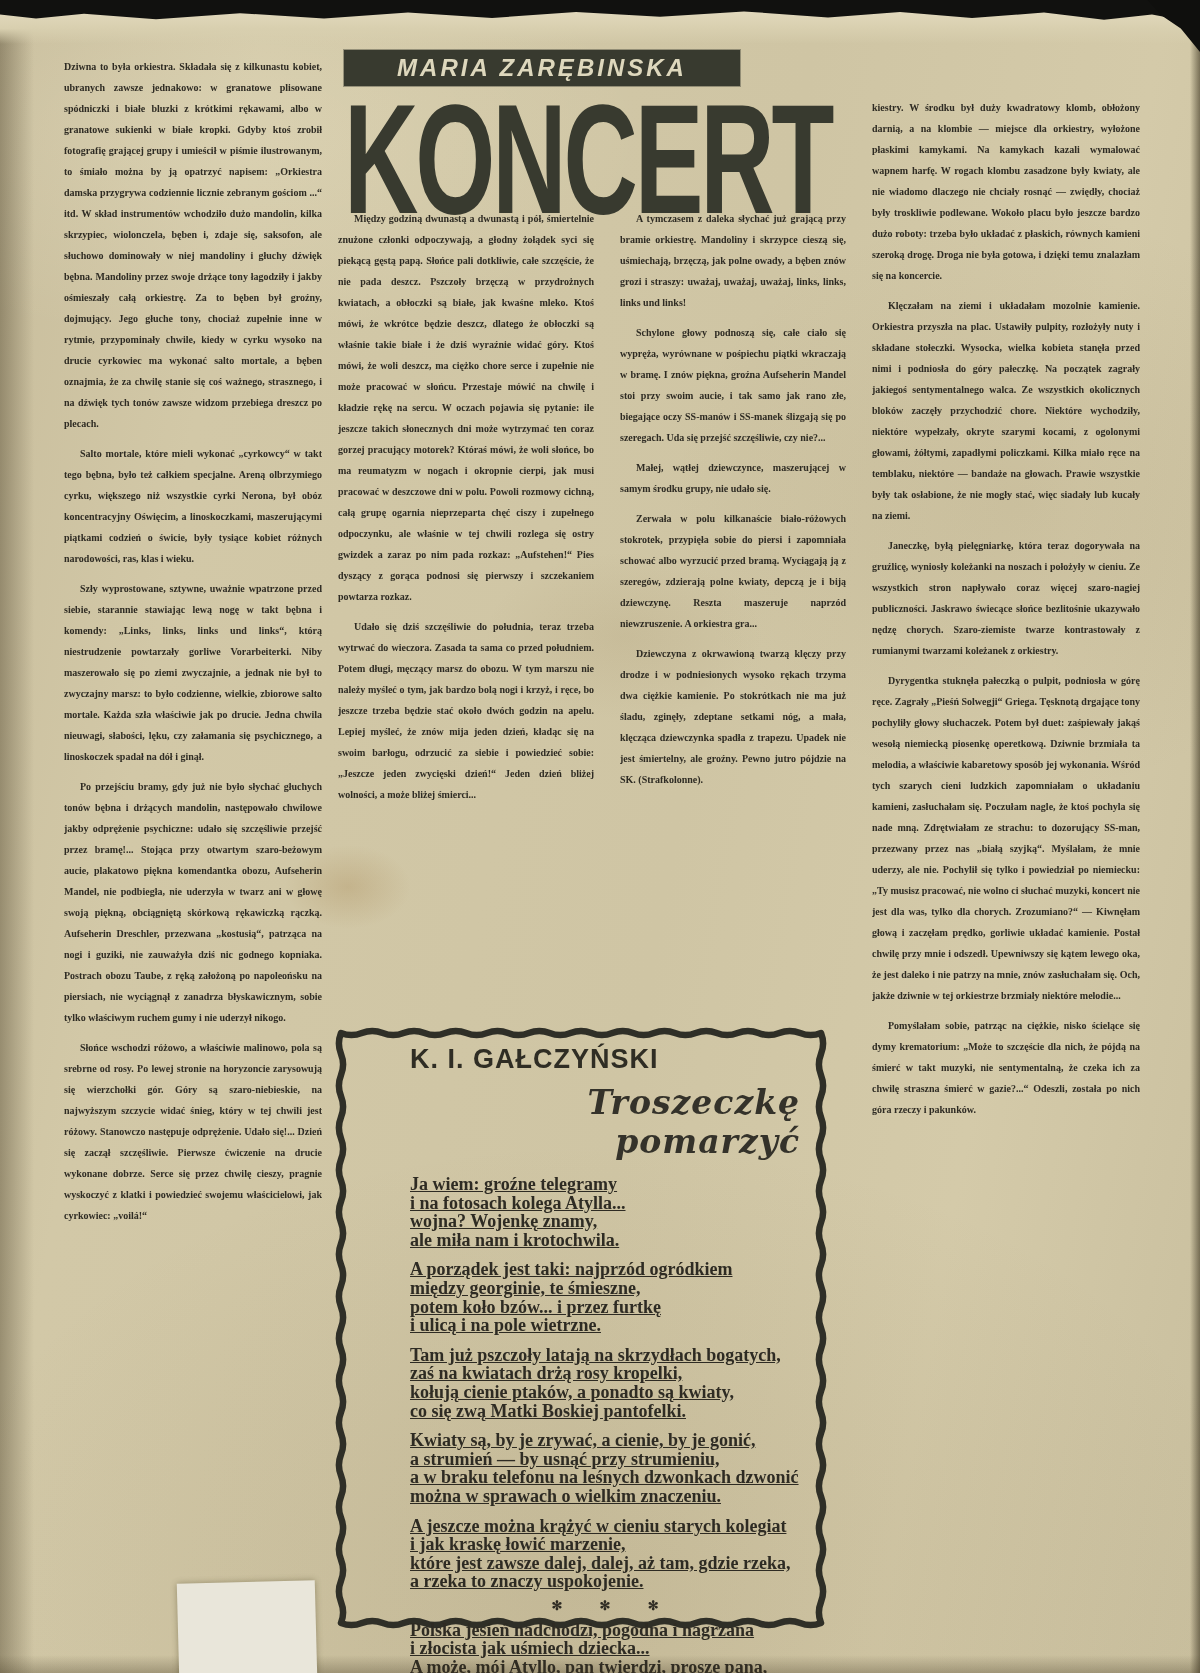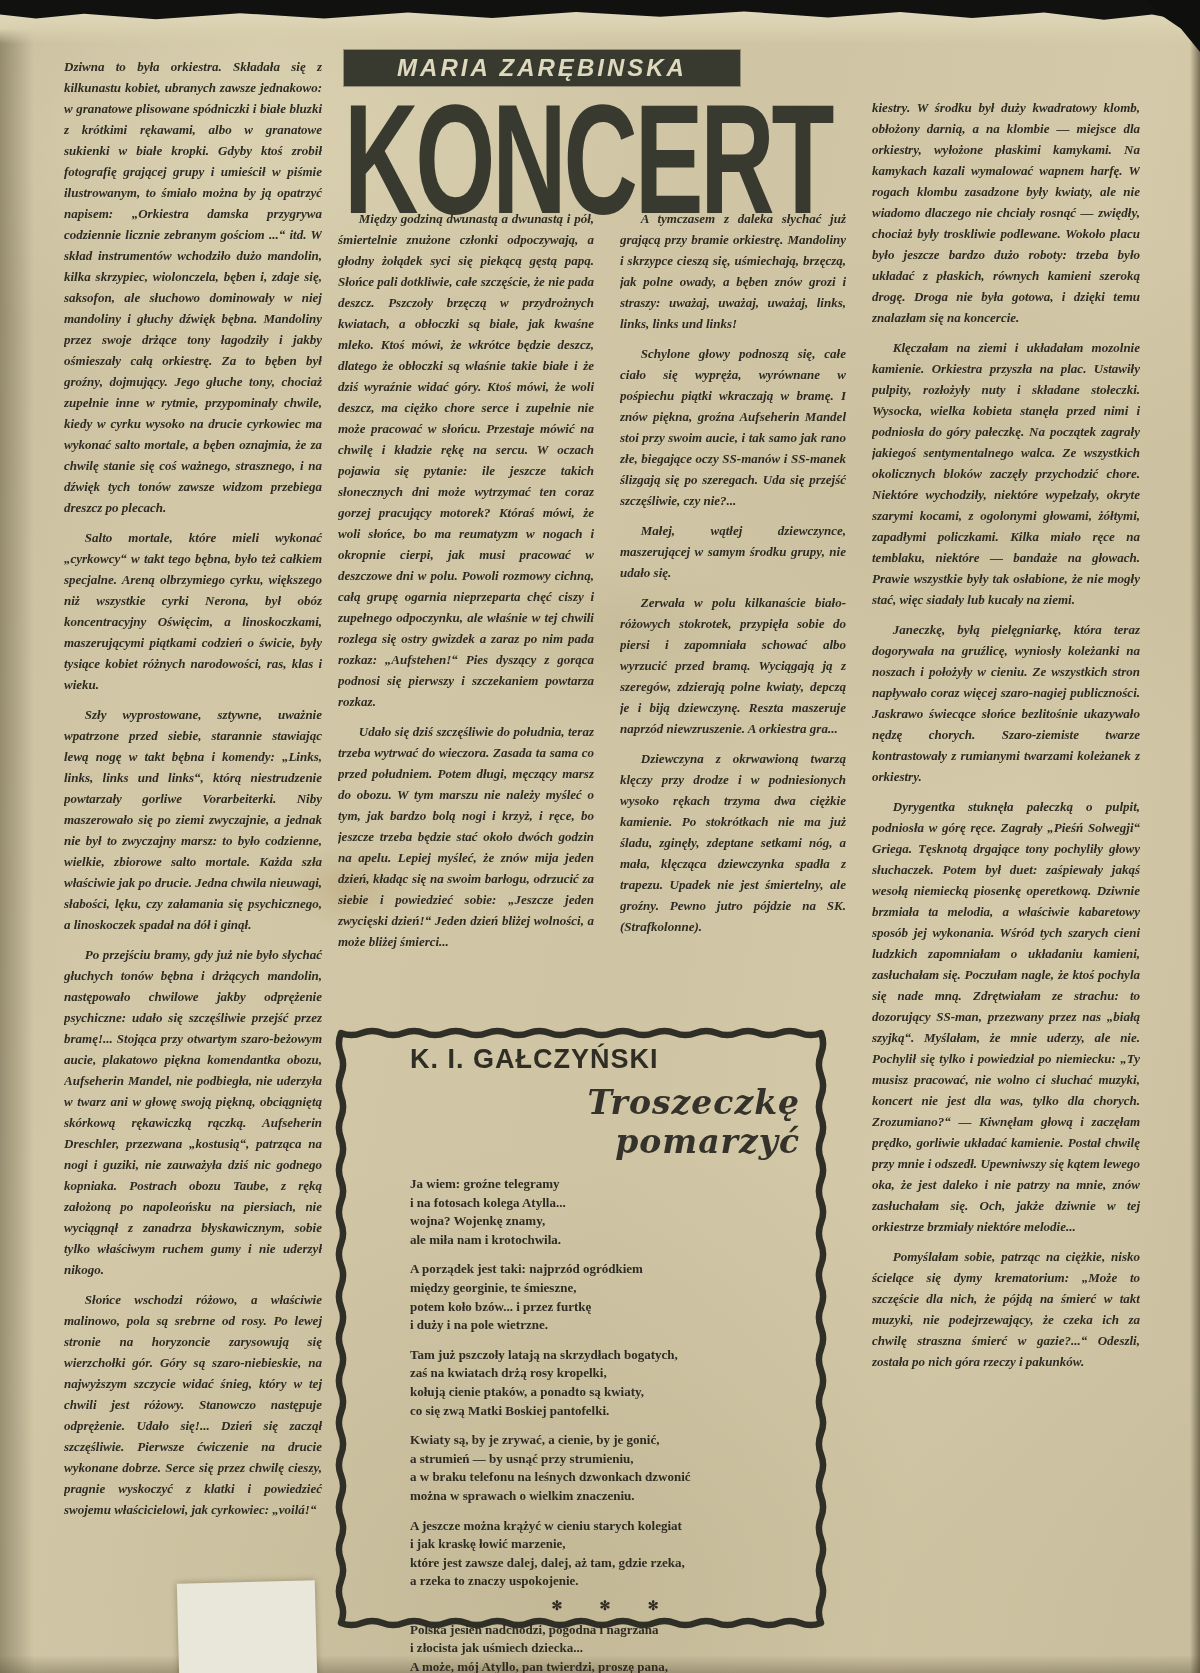--- a/index.html
+++ b/index.html
@@ -22,22 +22,22 @@
   .edge-right-corner{position:absolute;top:0;right:0;width:64px;height:52px;background:#0f0f0d;z-index:7;
     clip-path:polygon(18% 0,100% 0,100% 100%,70% 55%,40% 30%);}
   .edge-right-line{position:absolute;top:0;right:0;width:10px;height:100%;z-index:4;
     background:linear-gradient(to left, rgba(45,38,20,.55), rgba(45,38,20,0));}
   .edge-left-shade{position:absolute;top:0;left:0;width:34px;height:100%;z-index:4;
     background:linear-gradient(to right, rgba(60,50,28,.38), rgba(60,50,28,0));}
   .edge-bottom-shade{position:absolute;bottom:0;left:0;width:100%;height:18px;z-index:4;
     background:linear-gradient(to top, rgba(60,50,28,.30), rgba(60,50,28,0));}
 
   
-  .col{position:absolute;text-align:justify;font-size:13px;line-height:21px;font-weight:600;
-       color:#2e2b23;overflow:hidden;font-style:italic;}
+  .col{position:absolute;text-align:justify;font-size:10px;line-height:21px;font-weight:600;
+       color:#2e2b23;overflow:hidden;}
   .col p{margin:0 0 9px 0;text-indent:1.6em;}
   .col p.cont{text-indent:0;}
   .col1{left:64px;  top:56px;  width:258px;height:1560px;}
   .col2{left:338px; top:208px; width:256px;height:800px;}
   .col3{left:620px; top:208px; width:226px;height:800px;}
   .col4{left:872px; top:54px;  width:268px;height:1596px;margin-top:43px;}
 
   
   .header{position:absolute;left:344px;top:50px;width:540px;z-index:3;}
   .author-bar{width:396px;height:36px;background:#383a2f;display:flex;align-items:center;justify-content:center;
@@ -49,22 +49,22 @@
     transform:scale(.78,1.18);transform-origin:left top;margin-top:10px;height:128px;}
 
   
   .poem-box{position:absolute;left:334px;top:1026px;width:494px;height:604px;z-index:2;}
   .poem-box svg{position:absolute;left:0;top:0;}
   .poem-inner{position:absolute;left:76px;top:18px;right:28px;}
   .poem-author{font-family:"Liberation Sans",sans-serif;font-weight:bold;font-size:27px;
     letter-spacing:1px;color:#2f2d24;}
   .poem-title{font-family:"DejaVu Serif",serif;font-style:italic;font-weight:bold;font-size:33px;
     color:#34322a;margin:8px 0 14px 108px;letter-spacing:1px;text-align:right;}
-  .stanza{white-space:pre-line;font-weight:bold;font-size:13px;line-height:18.6px;
-    color:#2e2b23;margin:0 0 11px 0;}
+  .stanza{white-space:pre-line;font-weight:bold;font-size:18px;line-height:18.6px;
+    color:#2e2b23;margin:0 0 11px 0;text-decoration:underline;}
   .stars{font-size:13px;font-weight:bold;text-align:center;letter-spacing:0;word-spacing:34px;
     color:#2e2b23;margin:-4px 0 7px 0;}
 
   
   .tape{position:absolute;left:178px;top:1582px;width:138px;height:96px;background:#e9e6da;
     transform:rotate(-1.5deg);z-index:8;box-shadow:0 0 6px rgba(80,70,40,.45);}
 </style>
 </head>
 <body>
 
@@ -104,39 +104,39 @@
     <p>Zerwała w polu kilkanaście biało-różowych stokrotek, przypięła sobie do piersi i zapomniała schować albo wyrzucić przed bramą. Wyciągają ją z szeregów, zdzierają polne kwiaty, depczą je i biją dziewczynę. Reszta maszeruje naprzód niewzruszenie. A orkiestra gra...</p>
     <p>Dziewczyna z okrwawioną twarzą klęczy przy drodze i w podniesionych wysoko rękach trzyma dwa ciężkie kamienie. Po stokrótkach nie ma już śladu, zginęły, zdeptane setkami nóg, a mała, klęcząca dziewczynka spadła z trapezu. Upadek nie jest śmiertelny, ale groźny. Pewno jutro pójdzie na SK. (Strafkolonne).</p>
 
   </div>
 
   <div class="col col4">
     <p class="cont">kiestry. W środku był duży kwadratowy klomb, obłożony darnią, a na klombie — miejsce dla orkiestry, wyłożone płaskimi kamykami. Na kamykach kazali wymalować wapnem harfę. W rogach klombu zasadzone były kwiaty, ale nie wiadomo dlaczego nie chciały rosnąć — zwiędły, chociaż były troskliwie podlewane. Wokoło placu było jeszcze bardzo dużo roboty: trzeba było układać z płaskich, równych kamieni szeroką drogę. Droga nie była gotowa, i dzięki temu znalazłam się na koncercie.</p>
     <p>Klęczałam na ziemi i układałam mozolnie kamienie. Orkiestra przyszła na plac. Ustawiły pulpity, rozłożyły nuty i składane stołeczki. Wysocka, wielka kobieta stanęła przed nimi i podniosła do góry pałeczkę. Na początek zagrały jakiegoś sentymentalnego walca. Ze wszystkich okolicznych bloków zaczęły przychodzić chore. Niektóre wychodziły, niektóre wypełzały, okryte szarymi kocami, z ogolonymi głowami, żółtymi, zapadłymi policzkami. Kilka miało ręce na temblaku, niektóre — bandaże na głowach. Prawie wszystkie były tak osłabione, że nie mogły stać, więc siadały lub kucały na ziemi.</p>
     <p>Janeczkę, byłą pielęgniarkę, która teraz dogorywała na gruźlicę, wyniosły koleżanki na noszach i położyły w cieniu. Ze wszystkich stron napływało coraz więcej szaro-nagiej publiczności. Jaskrawo świecące słońce bezlitośnie ukazywało nędzę chorych. Szaro-ziemiste twarze kontrastowały z rumianymi twarzami koleżanek z orkiestry.</p>
     <p>Dyrygentka stuknęła pałeczką o pulpit, podniosła w górę ręce. Zagrały „Pieśń Solwegji“ Griega. Tęsknotą drgające tony pochyliły głowy słuchaczek. Potem był duet: zaśpiewały jakąś wesołą niemiecką piosenkę operetkową. Dziwnie brzmiała ta melodia, a właściwie kabaretowy sposób jej wykonania. Wśród tych szarych cieni ludzkich zapomniałam o układaniu kamieni, zasłuchałam się. Poczułam nagle, że ktoś pochyla się nade mną. Zdrętwiałam ze strachu: to dozorujący SS-man, przezwany przez nas „białą szyjką“. Myślałam, że mnie uderzy, ale nie. Pochylił się tylko i powiedział po niemiecku: „Ty musisz pracować, nie wolno ci słuchać muzyki, koncert nie jest dla was, tylko dla chorych. Zrozumiano?“ — Kiwnęłam głową i zaczęłam prędko, gorliwie układać kamienie. Postał chwilę przy mnie i odszedł. Upewniwszy się kątem lewego oka, że jest daleko i nie patrzy na mnie, znów zasłuchałam się. Och, jakże dziwnie w tej orkiestrze brzmiały niektóre melodie...</p>
-    <p>Pomyślałam sobie, patrząc na ciężkie, nisko ścielące się dymy krematorium: „Może to szczęście dla nich, że pójdą na śmierć w takt muzyki, nie podejrzewający, że czeka ich za chwilę straszna śmierć w gazie?...“ Odeszli, została po nich góra rzeczy i pakunków.</p>
+    <p>Pomyślałam sobie, patrząc na ciężkie, nisko ścielące się dymy krematorium: „Może to szczęście dla nich, że pójdą na śmierć w takt muzyki, nie sentymentalną, że czeka ich za chwilę straszna śmierć w gazie?...“ Odeszli, została po nich góra rzeczy i pakunków.</p>
 
   </div>
 
   <div class="poem-box">
     <svg class="wavy" width="494" height="604" viewBox="0 0 494 604">
       <path id="wavy-path" fill="none" stroke="#2f2f27" stroke-width="6.5" stroke-linecap="round" stroke-linejoin="round" d="M 7 7 q 10.434782608695652 4.2 20.869565217391305 0 q 10.434782608695652 -4.2 20.869565217391305 0 q 10.434782608695652 4.2 20.869565217391305 0 q 10.434782608695652 -4.2 20.869565217391305 0 q 10.434782608695652 4.2 20.869565217391305 0 q 10.434782608695652 -4.2 20.869565217391305 0 q 10.434782608695652 4.2 20.869565217391305 0 q 10.434782608695652 -4.2 20.869565217391305 0 q 10.434782608695652 4.2 20.869565217391305 0 q 10.434782608695652 -4.2 20.869565217391305 0 q 10.434782608695652 4.2 20.869565217391305 0 q 10.434782608695652 -4.2 20.869565217391305 0 q 10.434782608695652 4.2 20.869565217391305 0 q 10.434782608695652 -4.2 20.869565217391305 0 q 10.434782608695652 4.2 20.869565217391305 0 q 10.434782608695652 -4.2 20.869565217391305 0 q 10.434782608695652 4.2 20.869565217391305 0 q 10.434782608695652 -4.2 20.869565217391305 0 q 10.434782608695652 4.2 20.869565217391305 0 q 10.434782608695652 -4.2 20.869565217391305 0 q 10.434782608695652 4.2 20.869565217391305 0 q 10.434782608695652 -4.2 20.869565217391305 0 q 10.434782608695652 4.2 20.869565217391305 0 q 4.2 10.535714285714286 0 21.071428571428573 q -4.2 10.535714285714286 0 21.071428571428573 q 4.2 10.535714285714286 0 21.071428571428573 q -4.2 10.535714285714286 0 21.071428571428573 q 4.2 10.535714285714286 0 21.071428571428573 q -4.2 10.535714285714286 0 21.071428571428573 q 4.2 10.535714285714286 0 21.071428571428573 q -4.2 10.535714285714286 0 21.071428571428573 q 4.2 10.535714285714286 0 21.071428571428573 q -4.2 10.535714285714286 0 21.071428571428573 q 4.2 10.535714285714286 0 21.071428571428573 q -4.2 10.535714285714286 0 21.071428571428573 q 4.2 10.535714285714286 0 21.071428571428573 q -4.2 10.535714285714286 0 21.071428571428573 q 4.2 10.535714285714286 0 21.071428571428573 q -4.2 10.535714285714286 0 21.071428571428573 q 4.2 10.535714285714286 0 21.071428571428573 q -4.2 10.535714285714286 0 21.071428571428573 q 4.2 10.535714285714286 0 21.071428571428573 q -4.2 10.535714285714286 0 21.071428571428573 q 4.2 10.535714285714286 0 21.071428571428573 q -4.2 10.535714285714286 0 21.071428571428573 q 4.2 10.535714285714286 0 21.071428571428573 q -4.2 10.535714285714286 0 21.071428571428573 q 4.2 10.535714285714286 0 21.071428571428573 q -4.2 10.535714285714286 0 21.071428571428573 q 4.2 10.535714285714286 0 21.071428571428573 q -4.2 10.535714285714286 0 21.071428571428573 q -10.434782608695652 4.2 -20.869565217391305 0 q -10.434782608695652 -4.2 -20.869565217391305 0 q -10.434782608695652 4.2 -20.869565217391305 0 q -10.434782608695652 -4.2 -20.869565217391305 0 q -10.434782608695652 4.2 -20.869565217391305 0 q -10.434782608695652 -4.2 -20.869565217391305 0 q -10.434782608695652 4.2 -20.869565217391305 0 q -10.434782608695652 -4.2 -20.869565217391305 0 q -10.434782608695652 4.2 -20.869565217391305 0 q -10.434782608695652 -4.2 -20.869565217391305 0 q -10.434782608695652 4.2 -20.869565217391305 0 q -10.434782608695652 -4.2 -20.869565217391305 0 q -10.434782608695652 4.2 -20.869565217391305 0 q -10.434782608695652 -4.2 -20.869565217391305 0 q -10.434782608695652 4.2 -20.869565217391305 0 q -10.434782608695652 -4.2 -20.869565217391305 0 q -10.434782608695652 4.2 -20.869565217391305 0 q -10.434782608695652 -4.2 -20.869565217391305 0 q -10.434782608695652 4.2 -20.869565217391305 0 q -10.434782608695652 -4.2 -20.869565217391305 0 q -10.434782608695652 4.2 -20.869565217391305 0 q -10.434782608695652 -4.2 -20.869565217391305 0 q -10.434782608695652 4.2 -20.869565217391305 0 q 4.2 -10.535714285714286 0 -21.071428571428573 q -4.2 -10.535714285714286 0 -21.071428571428573 q 4.2 -10.535714285714286 0 -21.071428571428573 q -4.2 -10.535714285714286 0 -21.071428571428573 q 4.2 -10.535714285714286 0 -21.071428571428573 q -4.2 -10.535714285714286 0 -21.071428571428573 q 4.2 -10.535714285714286 0 -21.071428571428573 q -4.2 -10.535714285714286 0 -21.071428571428573 q 4.2 -10.535714285714286 0 -21.071428571428573 q -4.2 -10.535714285714286 0 -21.071428571428573 q 4.2 -10.535714285714286 0 -21.071428571428573 q -4.2 -10.535714285714286 0 -21.071428571428573 q 4.2 -10.535714285714286 0 -21.071428571428573 q -4.2 -10.535714285714286 0 -21.071428571428573 q 4.2 -10.535714285714286 0 -21.071428571428573 q -4.2 -10.535714285714286 0 -21.071428571428573 q 4.2 -10.535714285714286 0 -21.071428571428573 q -4.2 -10.535714285714286 0 -21.071428571428573 q 4.2 -10.535714285714286 0 -21.071428571428573 q -4.2 -10.535714285714286 0 -21.071428571428573 q 4.2 -10.535714285714286 0 -21.071428571428573 q -4.2 -10.535714285714286 0 -21.071428571428573 q 4.2 -10.535714285714286 0 -21.071428571428573 q -4.2 -10.535714285714286 0 -21.071428571428573 q 4.2 -10.535714285714286 0 -21.071428571428573 q -4.2 -10.535714285714286 0 -21.071428571428573 q 4.2 -10.535714285714286 0 -21.071428571428573 q -4.2 -10.535714285714286 0 -21.071428571428573 Z"></path>
     </svg>
     <div class="poem-inner">
       <div class="poem-author">K. I. GAŁCZYŃSKI</div>
       <div class="poem-title">Troszeczkę pomarzyć</div>
       <div class="stanza">Ja wiem: groźne telegramy
 i na fotosach kolega Atylla...
 wojna? Wojenkę znamy,
 ale miła nam i krotochwila.</div>
       <div class="stanza">A porządek jest taki: najprzód ogródkiem
 między georginie, te śmieszne,
 potem koło bzów... i przez furtkę
-i duży i na pole wietrzne.</div>
+i ulicą i na pole wietrzne.</div>
       <div class="stanza">Tam już pszczoły latają na skrzydłach bogatych,
 zaś na kwiatach drżą rosy kropelki,
 kołują cienie ptaków, a ponadto są kwiaty,
 co się zwą Matki Boskiej pantofelki.</div>
       <div class="stanza">Kwiaty są, by je zrywać, a cienie, by je gonić,
 a strumień — by usnąć przy strumieniu,
 a w braku telefonu na leśnych dzwonkach dzwonić
 można w sprawach o wielkim znaczeniu.</div>
       <div class="stanza">A jeszcze można krążyć w cieniu starych kolegiat
 i jak kraskę łowić marzenie,

